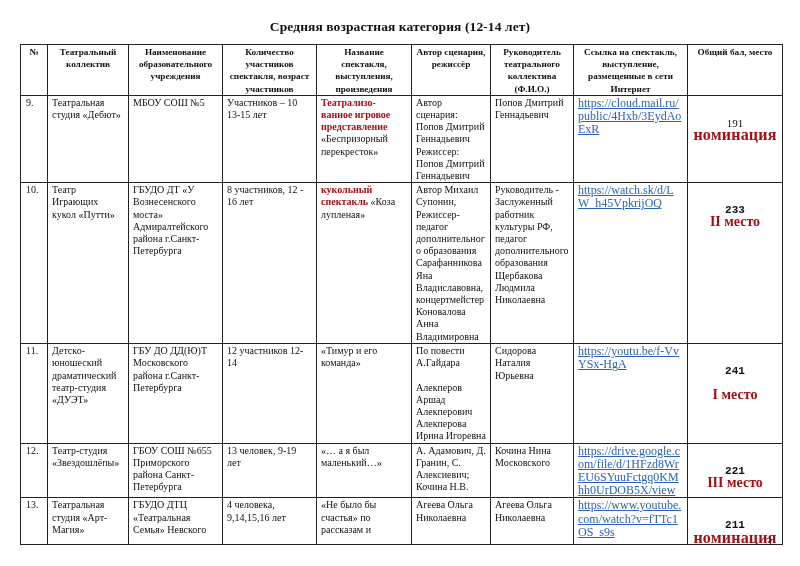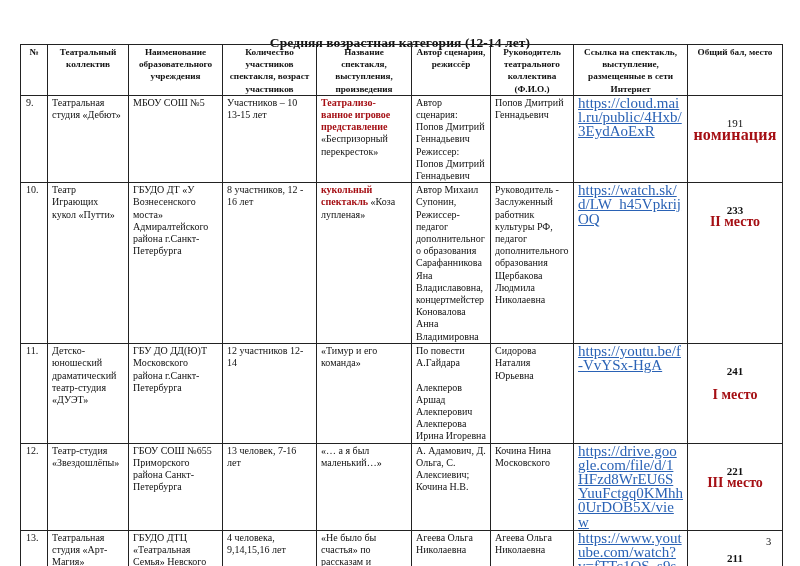--- a/index.html
+++ b/index.html
@@ -1,30 +1,30 @@
 <!DOCTYPE html>
 <html><head>
 <meta charset="utf-8">
 <style>
   html, body { margin: 0; padding: 0; background: #ffffff; }
   body { width: 800px; height: 566px; position: relative; overflow: hidden;
          font-family: "Liberation Serif", "DejaVu Serif", serif; color: #111; }
-  .title { position: absolute; top: 35px; left: 0; width: 800px; text-align: center;
+  .title { position: absolute; top: 19px; left: 0; width: 800px; text-align: center;
            font-weight: bold; font-size: 13.5px; letter-spacing: 0.1px; }
   table { position: absolute; top: 44px; left: 20px; width: 762px; border-collapse: collapse;
           table-layout: fixed; font-size: 10px; line-height: 12.2px; }
   td, th { border: 1px solid #222; vertical-align: top; padding: 1px 4px 0 4px; overflow: hidden;
            word-wrap: break-word; }
   th { font-weight: bold; text-align: center; font-size: 9.2px; line-height: 12.2px; padding-top: 1px; }
   .num { padding-left: 5px; }
   .red { color: #a50f14; font-weight: bold; }
-  a.link { color: #2a62b5; text-decoration: underline; font-size: 15px; word-break: break-all; line-height: 12px; text-align: center; }
+  a.link { color: #2a62b5; text-decoration: underline; font-size: 12px; word-break: break-all; line-height: 12px; text-align: center; }
   .score { text-align: center; }
   .score .pts { display: block; font-size: 11px; margin-top: 20px; }
-  .score .pts.bold { font-weight: bold; }
+  .score .pts.bold { font-weight: bold; font-family: Liberation Mono, monospace; }
   .score .place { display: block; font-weight: bold; color: #a50f14; font-size: 14px; }
   .score .place.small { font-size: 16px; letter-spacing: 0.2px; }
   .gap { display:block; height: 12px; }
   .page-num { position: absolute; top: 536px; left: 766px; font-size: 10.5px; }
 </style>
 </head>
 <body>
 
 <div class="title">Средняя возрастная категория (12-14 лет)</div>
 
@@ -114,25 +114,25 @@
       <span class="pts bold">241</span>
       <span class="gap"></span>
       <span class="place">I место</span>
     </td>
   </tr>
 
   <tr style="height:46px">
     <td class="num">12.</td>
     <td>Театр-студия «Звездошлёпы»</td>
     <td>ГБОУ СОШ №655 Приморского района Санкт-Петербурга</td>
-    <td>13 человек, 7-16 лет</td>
+    <td>13 человек, 9-19 лет</td>
     <td>
       <span>«… а я был маленький…»</span>
     </td>
-    <td>А. Адамович, Д. Ольга, С. Алексиевич; Кочина Н.В.</td>
+    <td>А. Адамович, Д. Гранин, С. Алексиевич; Кочина Н.В.</td>
     <td>Кочина Нина Московского</td>
     <td>
       <a class="link">https://drive.google.com/file/d/1HFzd8WrEU6SYuuFctgq0KMhh0UrDOB5X/view</a>
     </td>
     <td class="score">
       <span class="pts bold">221</span>
       <span class="place">III место</span>
     </td>
   </tr>
 

